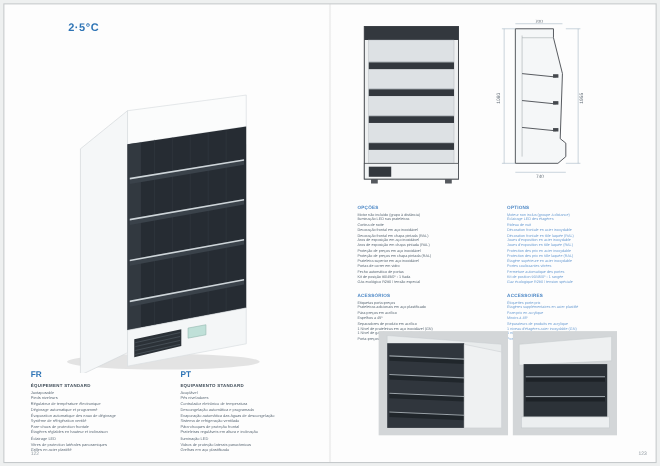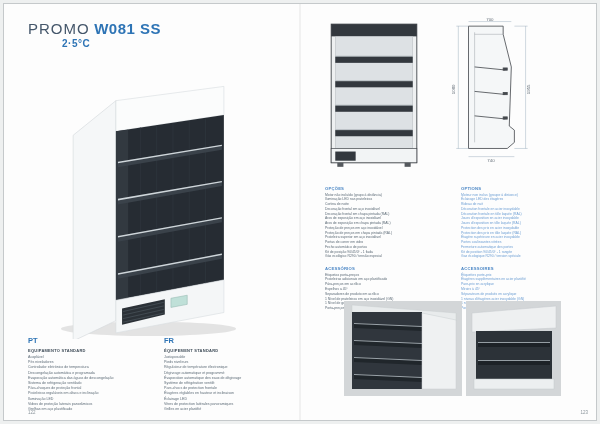--- a/index.html
+++ b/index.html
@@ -42,24 +42,20 @@
   svg{display:block;}
 </style>
 </head>
 <body>
 
 <div class="stage">
   <div class="spread"></div>
   <div class="fold"></div>
 
   <div class="title-block">
-    <div>
-      <span class="t-light">PROMO</span>
-      <span class="t-bold">W081 SS</span>
-    </div>
     <div class="t-temp">2·5°C</div>
   </div>
 
   <svg class="cabinet" viewBox="0 0 190 270">
     <ellipse cx="96" cy="260" rx="86" ry="7" fill="rgba(0,0,0,0.10)"></ellipse>
 
     <polygon points="22,70 64,36 64,252 22,272" fill="#f5f7f8" stroke="#d3d7da" stroke-width="0.6"></polygon>
 
     <polygon points="64,36 170,22 170,50 64,66" fill="#fbfcfc" stroke="#d8dcdf" stroke-width="0.6"></polygon>
 
@@ -90,54 +86,54 @@
     <g stroke="#4b545c" stroke-width="0.7">
       <line x1="71" y1="243" x2="111" y2="234"></line>
         <line x1="71" y1="246.5" x2="111" y2="237.5"></line>
       <line x1="71" y1="250" x2="111" y2="241"></line>
         <line x1="71" y1="253.5" x2="111" y2="244.5"></line>
     </g>
     <polygon points="118,230 134,227 134,236 118,239" fill="#bfe0d8" stroke="#8fb3ab" stroke-width="0.5"></polygon>
   </svg>
 
   <div class="std-block">
+    <div class="std-col">
+      <div class="lang">FR</div>
+      <div class="std-h">ÉQUIPEMENT STANDARD</div>
+      <div>
+          <div class="ln">Juxtaposable</div>
+          <div class="ln">Pieds niveleurs</div>
+          <div class="ln">Régulateur de température électronique</div>
+          <div class="ln">Dégivrage automatique et programmé</div>
+          <div class="ln">Évaporation automatique des eaux de dégivrage</div>
+          <div class="ln">Système de réfrigération ventilé</div>
+          <div class="ln">Pare-chocs de protection frontale</div>
+          <div class="ln">Étagères réglables en hauteur et inclinaison</div>
+          <div class="ln">Éclairage LED</div>
+          <div class="ln">Vitres de protection latérales panoramiques</div>
+          <div class="ln">Grilles en acier plastifié</div>
+        </div>
+    </div>
     <div class="std-col">
       <div class="lang">PT</div>
       <div class="std-h">EQUIPAMENTO STANDARD</div>
       <div>
           <div class="ln">Acoplável</div>
           <div class="ln">Pés niveladores</div>
           <div class="ln">Controlador eletrónico de temperatura</div>
           <div class="ln">Descongelação automática e programada</div>
           <div class="ln">Evaporação automática das águas de descongelação</div>
           <div class="ln">Sistema de refrigeração ventilado</div>
           <div class="ln">Pára-choques de proteção frontal</div>
           <div class="ln">Prateleiras reguláveis em altura e inclinação</div>
           <div class="ln">Iluminação LED</div>
           <div class="ln">Vidros de proteção laterais panorâmicos</div>
           <div class="ln">Grelhas em aço plastificado</div>
         </div>
     </div>
-    <div class="std-col">
-      <div class="lang">FR</div>
-      <div class="std-h">ÉQUIPEMENT STANDARD</div>
-      <div>
-          <div class="ln">Juxtaposable</div>
-          <div class="ln">Pieds niveleurs</div>
-          <div class="ln">Régulateur de température électronique</div>
-          <div class="ln">Dégivrage automatique et programmé</div>
-          <div class="ln">Évaporation automatique des eaux de dégivrage</div>
-          <div class="ln">Système de réfrigération ventilé</div>
-          <div class="ln">Pare-chocs de protection frontale</div>
-          <div class="ln">Étagères réglables en hauteur et inclinaison</div>
-          <div class="ln">Éclairage LED</div>
-          <div class="ln">Vitres de protection latérales panoramiques</div>
-          <div class="ln">Grilles en acier plastifié</div>
-        </div>
-    </div>
   </div>
 
   <div class="pageno left">122</div>
 
   <svg class="draw-front" viewBox="0 0 100 155">
     <rect x="8" y="6" width="84" height="136" fill="#eef0f1" stroke="#45494e" stroke-width="0.9"></rect>
     <rect x="8" y="6" width="84" height="12" fill="#33383e"></rect>
     <rect x="12" y="18" width="76" height="110" fill="#dde1e4" stroke="#9aa0a5" stroke-width="0.3"></rect>
     <g>
       <rect x="12" y="37" width="76" height="1.3" fill="#b9bfc4"></rect>

